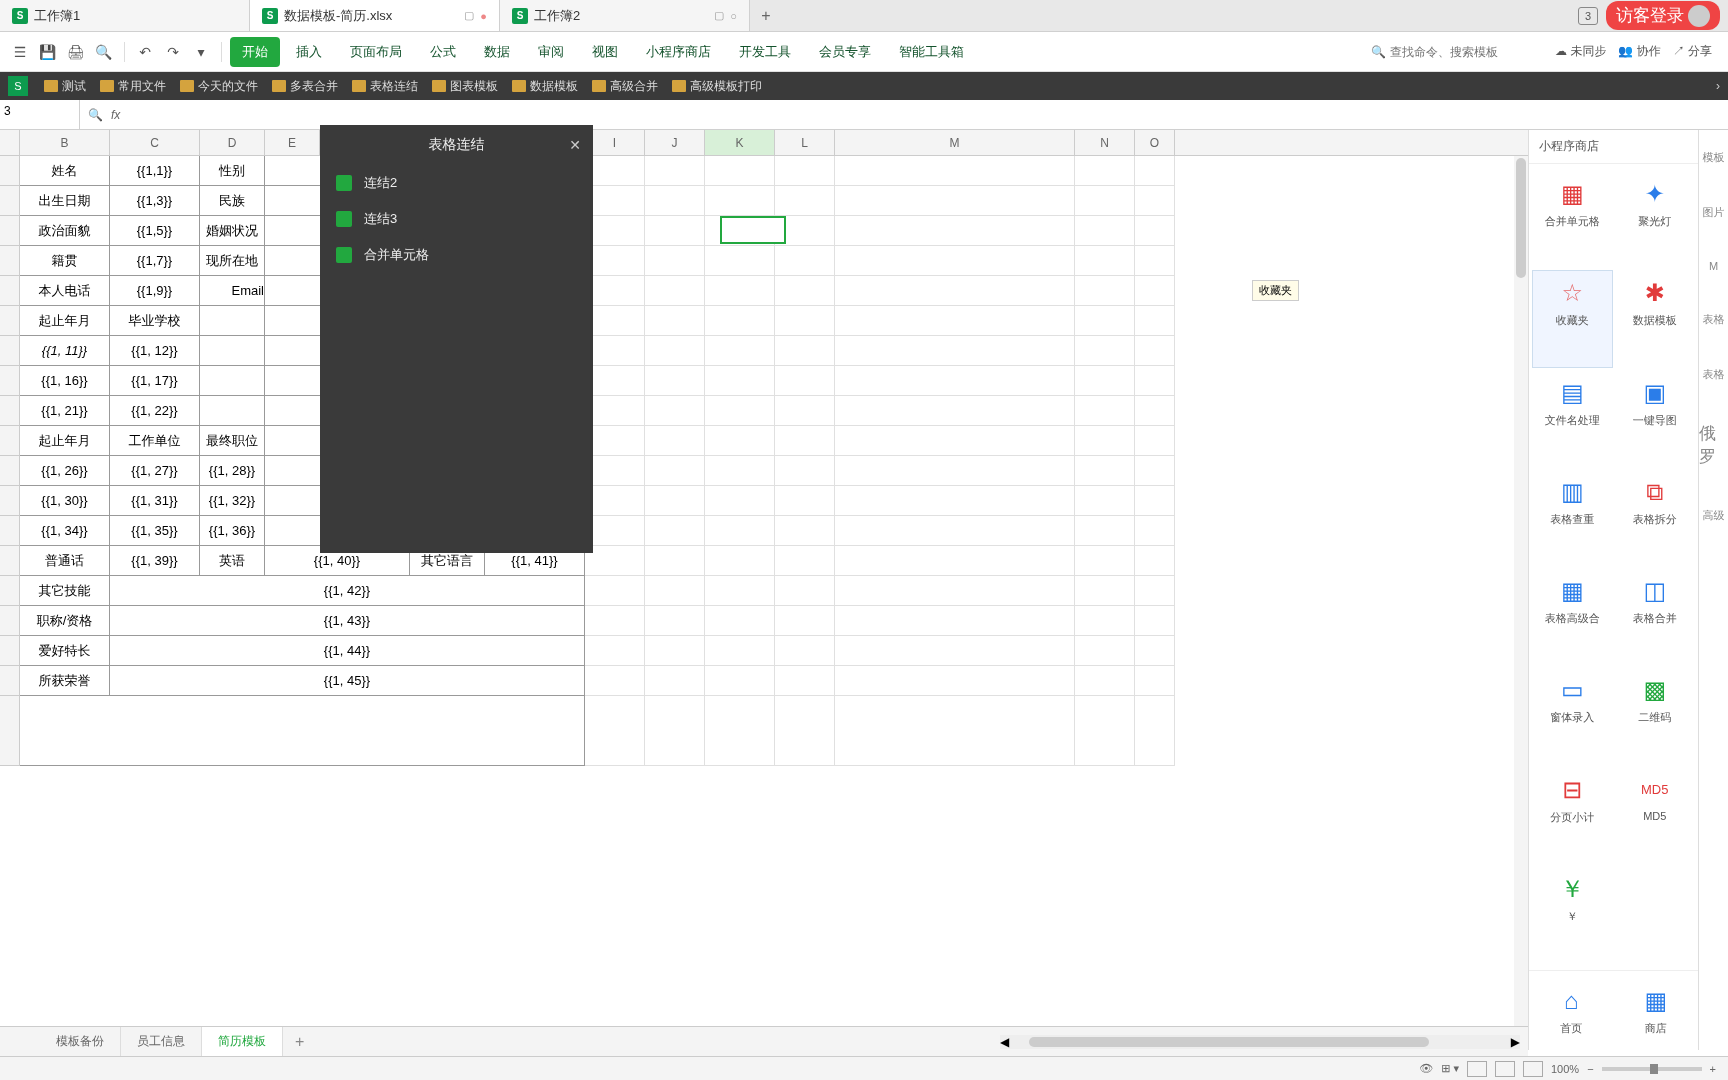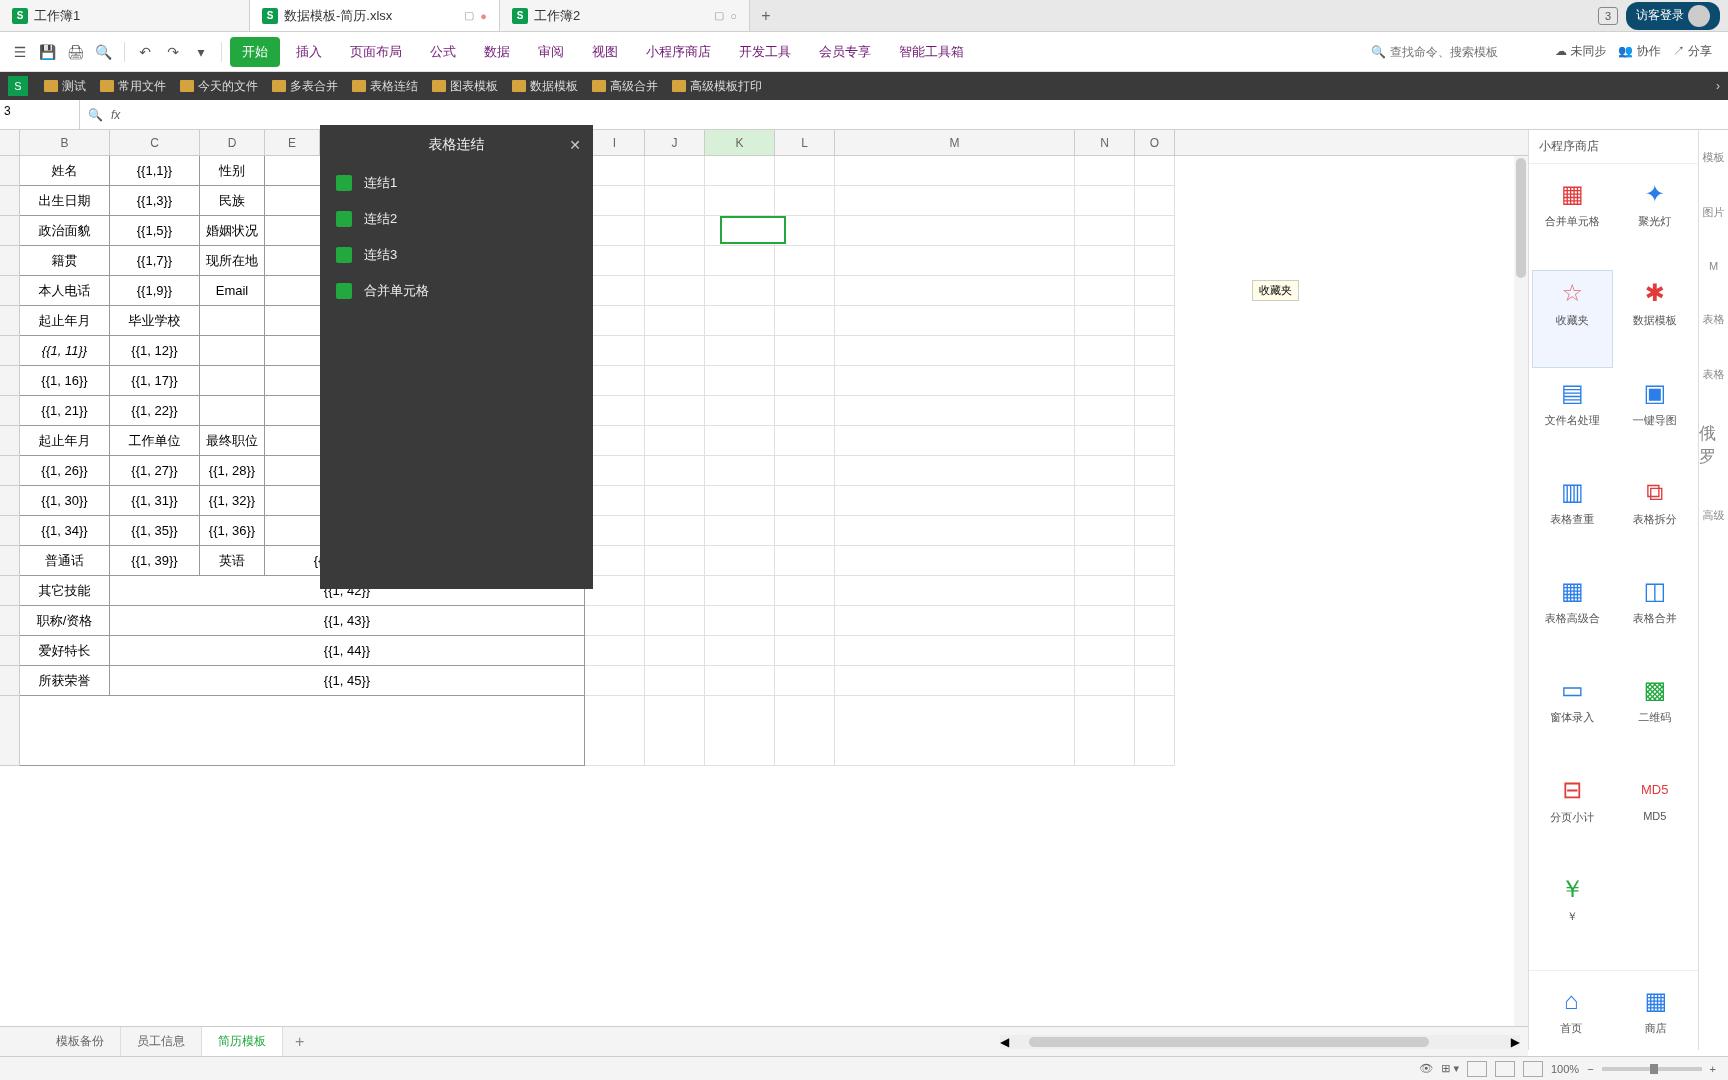--- a/index.html
+++ b/index.html
@@ -8,28 +8,28 @@
 
 .tabs-bar { height: 32px; background: #e8e8e8; display: flex; align-items: stretch; border-bottom: 1px solid #d0d0d0; }
 .tab { display: flex; align-items: center; padding: 0 12px; gap: 6px; min-width: 250px; border-right: 1px solid #d0d0d0; background: #f5f5f5; cursor: pointer; }
 .tab.active { background: #fff; }
 .tab-icon { width: 16px; height: 16px; background: #0d9b4e; border-radius: 2px; display: inline-flex; align-items: center; justify-content: center; color: #fff; font-size: 10px; font-weight: bold; }
 .tab-title { flex: 1; font-size: 13px; color: #333; }
 .tab-ctrl { color: #999; font-size: 11px; }
 .tab-add { width: 32px; display: flex; align-items: center; justify-content: center; font-size: 16px; color: #666; cursor: pointer; }
 .tabs-right { margin-left: auto; display: flex; align-items: center; gap: 8px; padding-right: 8px; }
 .tab-count { width: 20px; height: 18px; border: 1px solid #888; border-radius: 3px; display: flex; align-items: center; justify-content: center; font-size: 11px; color: #555; }
-.login-btn { background: #0c4a6e; color: #fff; padding: 3px 10px; border-radius: 12px; font-size: 12px; display: flex; align-items: center; gap: 4px; }
+.login-btn { background: #ef4444; color: #fff; padding: 3px 10px; border-radius: 12px; font-size: 17px; display: flex; align-items: center; gap: 4px; }
 .avatar { width: 22px; height: 22px; border-radius: 50%; background: #ccc; }
 
 
 .toolbar { height: 40px; background: #fff; display: flex; align-items: center; padding: 0 8px; gap: 4px; border-bottom: 1px solid #e0e0e0; }
 .tb-icon { width: 24px; height: 24px; display: flex; align-items: center; justify-content: center; color: #555; font-size: 14px; cursor: pointer; }
 .tb-sep { width: 1px; height: 20px; background: #ddd; margin: 0 4px; }
-.ribbon-tab { padding: 6px 12px; font-size: 13px; color: #701a75; cursor: pointer; }
+.ribbon-tab { padding: 6px 12px; font-size: 13px; color: #14532d; cursor: pointer; }
 .ribbon-tab.active { background: #22a83f; color: #fff; border-radius: 4px; }
 .search-box { margin-left: auto; display: flex; align-items: center; gap: 4px; color: #999; font-size: 12px; width: 180px; }
 .search-box input { border: none; outline: none; font-size: 12px; width: 140px; }
 .tb-right { display: flex; gap: 12px; color: #555; font-size: 12px; padding-right: 8px; }
 
 
 .nav-bar { height: 28px; background: #3a3a3a; display: flex; align-items: center; padding: 0 8px; gap: 2px; color: #ddd; font-size: 12px; }
 .nav-s { width: 20px; height: 20px; background: #0d9b4e; display: flex; align-items: center; justify-content: center; color: #fff; font-size: 11px; margin-right: 8px; }
 .nav-item { display: flex; align-items: center; gap: 4px; padding: 2px 6px; cursor: pointer; }
 .folder-icon { width: 14px; height: 12px; background: #d4a33e; border-radius: 1px; display: inline-block; }
@@ -294,21 +294,21 @@
           <div class="cell light" style="width: 70px;"></div>
           <div class="cell light" style="width: 60px;"></div>
           <div class="cell light" style="width: 240px;"></div>
           <div class="cell light" style="width: 60px;"></div>
           <div class="cell light" style="width: 40px;"></div>
         </div>
         <div class="row">
           <div class="row-h"></div>
           <div class="cell" style="width: 90px;">本人电话</div>
           <div class="cell" style="width: 90px;">{{1,9}}</div>
-          <div class="cell" style="width: 65px;">Email</div>
+          <div class="cell" style="width: 65px; text-align: right;">Email</div>
           <div class="cell" style="width: 320px;"></div>
           <div class="cell light" style="width: 60px;"></div>
           <div class="cell light" style="width: 60px;"></div>
           <div class="cell light" style="width: 70px;"></div>
           <div class="cell light" style="width: 60px;"></div>
           <div class="cell light" style="width: 240px;"></div>
           <div class="cell light" style="width: 60px;"></div>
           <div class="cell light" style="width: 40px;"></div>
         </div>
         <div class="row">
@@ -590,24 +590,20 @@
       <div style="font-size: 17px; color: rgb(136, 136, 136); writing-mode: horizontal-tb;">俄罗</div>
       <div style="font-size: 11px; color: rgb(136, 136, 136); writing-mode: horizontal-tb;">高级</div>
     </div>
 </div>
 
 <div class="popup">
   <div class="popup-header">
     <span>表格连结</span>
     <span class="popup-close">✕</span>
   </div>
-  <div class="popup-item">
-      <span class="popup-icon"></span>
-      <span>连结1</span>
-    </div>
   <div class="popup-item">
       <span class="popup-icon"></span>
       <span>连结2</span>
     </div>
   <div class="popup-item">
       <span class="popup-icon"></span>
       <span>连结3</span>
     </div>
   <div class="popup-item">
       <span class="popup-icon"></span>

